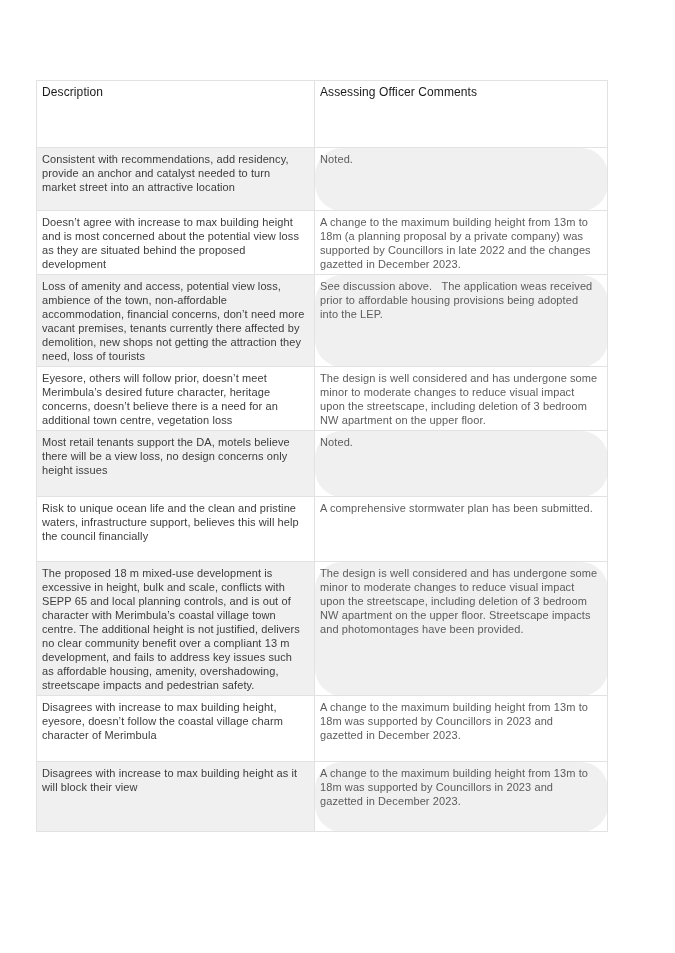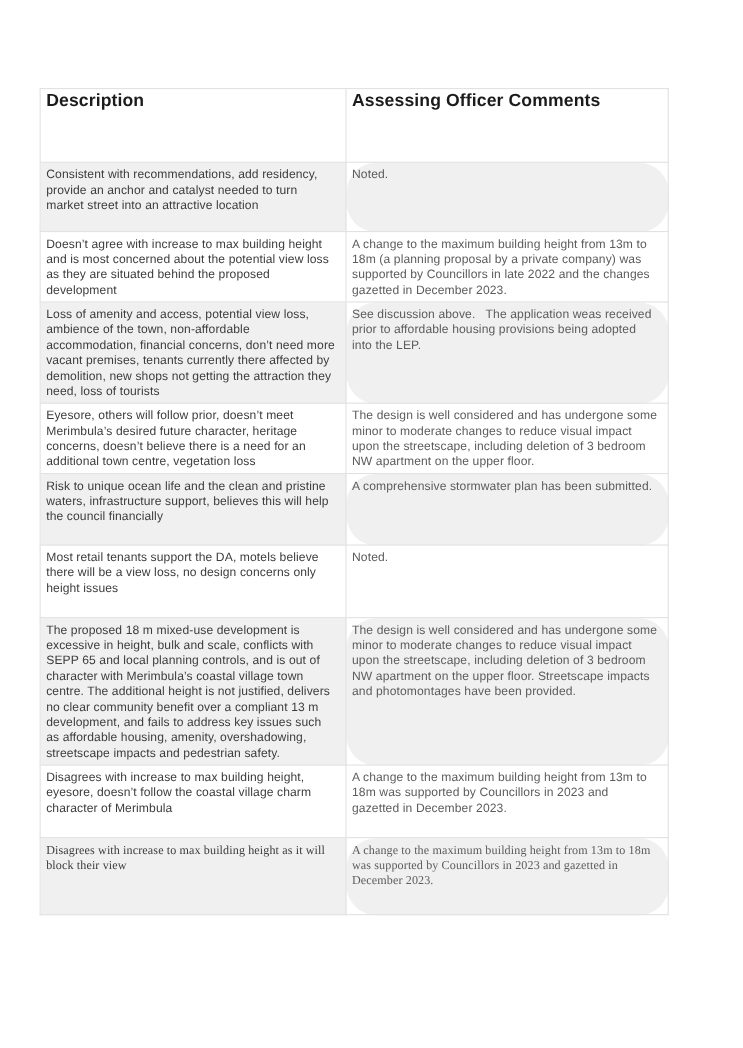--- a/index.html
+++ b/index.html
@@ -35,22 +35,22 @@
     line-height: 14px;
     letter-spacing: 0.1px;
     white-space: pre-wrap;
     word-wrap: break-word;
   }
   .review-table thead tr {
     height: 67px;
     background: #ffffff;
   }
   .review-table th {
-    font-weight: bold;
-    font-size: 16px;
+    font-weight: normal;
+    font-size: 12px;
     color: var(--header-text, #1b1b1b);
   }
   .review-table tbody tr:nth-child(odd) td {
     background: var(--stripe, #f0f0f0);
   }
   .review-table tbody tr:nth-child(even) td {
     background: #ffffff;
   }
   td.desc-cell    { color: var(--desc-text, #3c3c3c); }
   td.comment-cell { color: var(--comment-text, #5c5c5c); border-radius: 27px; }
@@ -80,35 +80,35 @@
           <td class="comment-cell">A change to the maximum building height from 13m to 18m (a planning proposal by a private company) was supported by Councillors in late 2022 and the changes gazetted in December 2023.</td>
         </tr>
         <tr style="height: 91px;">
           <td class="desc-cell">Loss of amenity and access, potential view loss, ambience of the town, non-affordable accommodation, financial concerns, don’t need more vacant premises, tenants currently there affected by demolition, new shops not getting the attraction they need, loss of tourists</td>
           <td class="comment-cell">See discussion above.   The application weas received prior to affordable housing provisions being adopted into the LEP.</td>
         </tr>
         <tr style="height: 64px;">
           <td class="desc-cell">Eyesore, others will follow prior, doesn’t meet Merimbula’s desired future character, heritage concerns, doesn’t believe there is a need for an additional town centre, vegetation loss</td>
           <td class="comment-cell">The design is well considered and has undergone some minor to moderate changes to reduce visual impact upon the streetscape, including deletion of 3 bedroom NW apartment on the upper floor.</td>
         </tr>
+        <tr style="height: 66px;">
+          <td class="desc-cell">Most retail tenants support the DA, motels believe there will be a view loss, no design concerns only height issues</td>
+          <td class="comment-cell">Noted.</td>
+        </tr>
         <tr style="height: 65px;">
           <td class="desc-cell">Risk to unique ocean life and the clean and pristine waters, infrastructure support, believes this will help the council financially</td>
           <td class="comment-cell">A comprehensive stormwater plan has been submitted.</td>
-        </tr>
-        <tr style="height: 66px;">
-          <td class="desc-cell">Most retail tenants support the DA, motels believe there will be a view loss, no design concerns only height issues</td>
-          <td class="comment-cell">Noted.</td>
         </tr>
         <tr style="height: 126px;">
           <td class="desc-cell">The proposed 18 m mixed-use development is excessive in height, bulk and scale, conflicts with SEPP 65 and local planning controls, and is out of character with Merimbula’s coastal village town centre. The additional height is not justified, delivers no clear community benefit over a compliant 13 m development, and fails to address key issues such as affordable housing, amenity, overshadowing, streetscape impacts and pedestrian safety.</td>
           <td class="comment-cell">The design is well considered and has undergone some minor to moderate changes to reduce visual impact upon the streetscape, including deletion of 3 bedroom NW apartment on the upper floor. Streetscape impacts and photomontages have been provided.</td>
         </tr>
         <tr style="height: 66px;">
           <td class="desc-cell">Disagrees with increase to max building height, eyesore, doesn’t follow the coastal village charm character of Merimbula</td>
           <td class="comment-cell">A change to the maximum building height from 13m to 18m was supported by Councillors in 2023 and gazetted in December 2023.</td>
         </tr>
-        <tr style="height: 70px; font-family: Liberation Serif, serif;">
+        <tr style="height: 70px;">
           <td class="desc-cell">Disagrees with increase to max building height as it will block their view</td>
           <td class="comment-cell">A change to the maximum building height from 13m to 18m was supported by Councillors in 2023 and gazetted in December 2023.</td>
         </tr>
       </tbody>
   </table>
 </div>
 
 </body></html>

